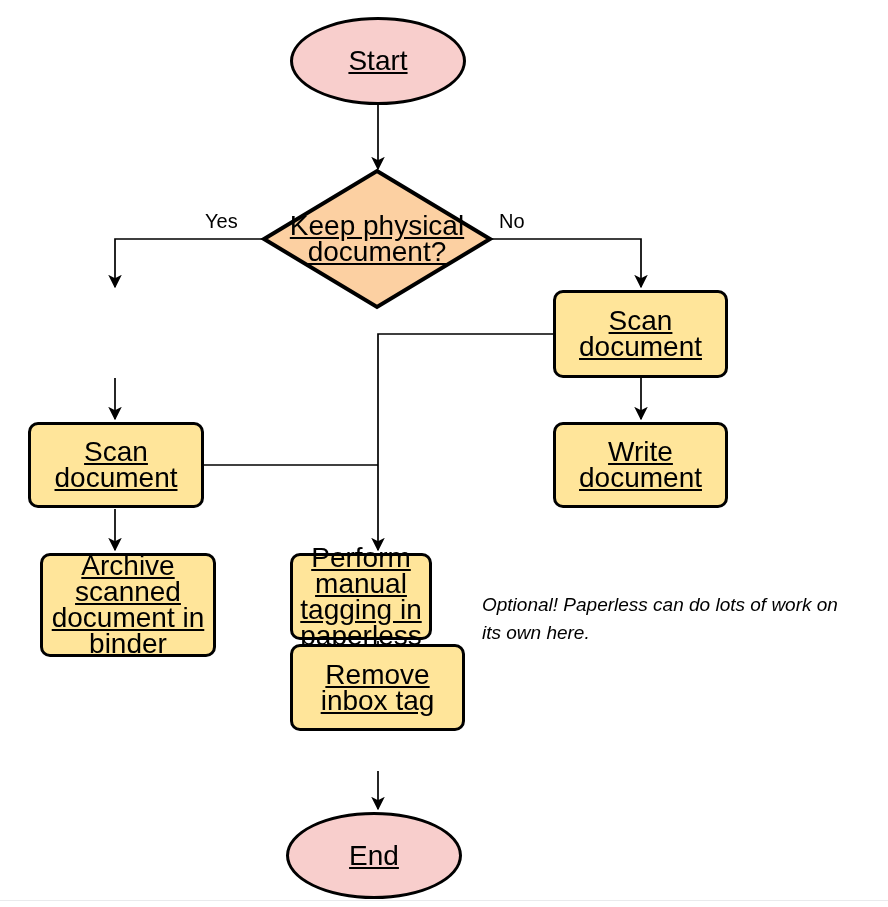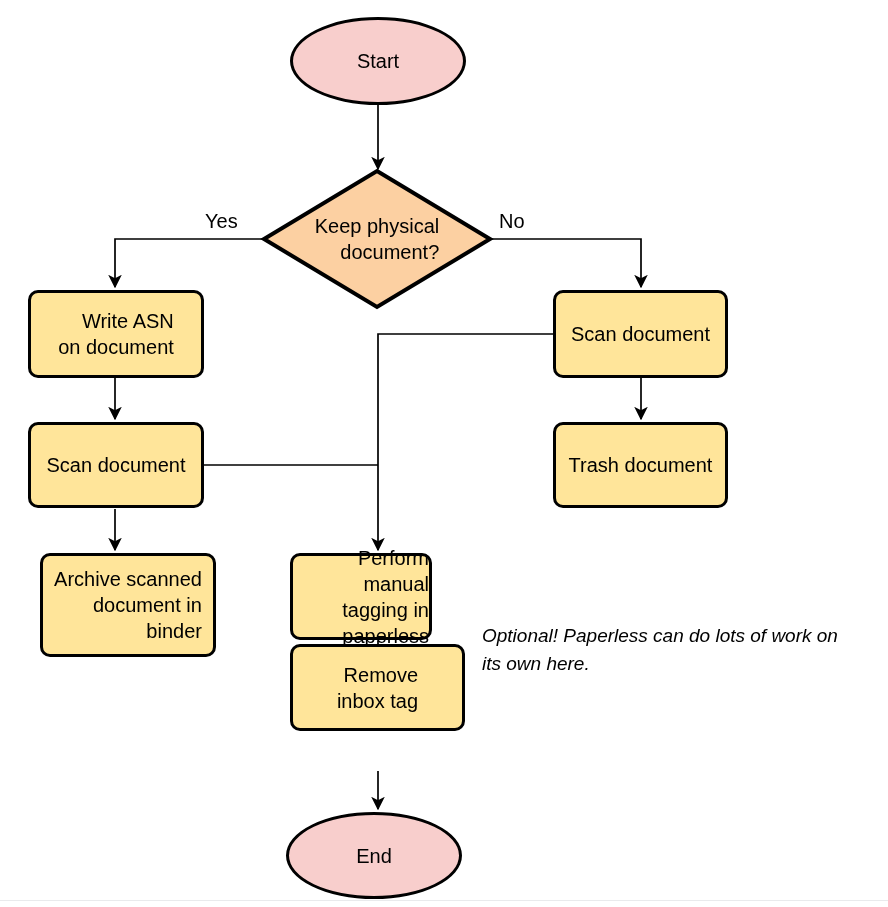--- a/index.html
+++ b/index.html
@@ -27,24 +27,25 @@
     stroke: var(--stroke, #000000);
     stroke-width: 4;
   }
   marker path { fill: var(--stroke, #000000); }
 
   .node {
     position: absolute;
     display: flex;
     align-items: center;
     justify-content: center;
-    text-align: right;
+    text-align: center;
     box-sizing: border-box;
-    font-size: 20px;
+    font-size: 28px;
     line-height: 26px;
+    text-decoration: underline;
   }
   .node-label { white-space: pre-line; }
   .process {
     background: var(--process-fill, #ffe59a);
     border: 3px solid var(--stroke, #000000);
     border-radius: 10px;
   }
   .terminator {
     background: var(--terminal-fill, #f8cecc);
     border: 3.5px solid var(--stroke, #000000);
@@ -57,21 +58,20 @@
     font-size: 20px;
     line-height: 24px;
     text-align: left;
   }
   .annotation {
     position: absolute;
     font-size: 19px;
     line-height: 28px;
     font-style: italic;
     white-space: pre-line;
-    margin-top: 31px;
   }
   .bottom-rule {
     position: absolute;
     left: 0;
     top: 900px;
     width: 888px;
     height: 1px;
     background: var(--bottom-rule, #e9eaec);
   }
 </style>
@@ -106,41 +106,37 @@
   </div>
 
   <div class="node ghost" style="left:277px;top:206px;width:200px;height:66px">
     <span class="node-label">Keep physical
 document?</span>
   </div>
 
   <div class="edge-label" style="left:205px;top:209px;width:52px">Yes</div>
   <div class="edge-label" style="left:499px;top:209px;width:52px">No</div>
 
-  <div class="node process" style="left:28px;top:290px;width:176px;height:88px">
-    <span class="node-label">Write ASN
-on document</span>
-  </div>
 
   <div class="node process" style="left:28px;top:422px;width:176px;height:86px">
     <span class="node-label">Scan document</span>
   </div>
 
   <div class="node process" style="left:40px;top:553px;width:176px;height:104px">
     <span class="node-label">Archive scanned
 document in
 binder</span>
   </div>
 
   <div class="node process" style="left:553px;top:290px;width:175px;height:88px">
     <span class="node-label">Scan document</span>
   </div>
 
   <div class="node process" style="left:553px;top:422px;width:175px;height:86px">
-    <span class="node-label">Trash document</span>
+    <span class="node-label">Write document</span>
   </div>
 
   <div class="node process" style="left:290px;top:553px;width:142px;height:87px">
     <span class="node-label">Perform manual
 tagging in
 paperless</span>
   </div>
 
   <div class="node process" style="left:290px;top:644px;width:175px;height:87px">
     <span class="node-label">Remove

